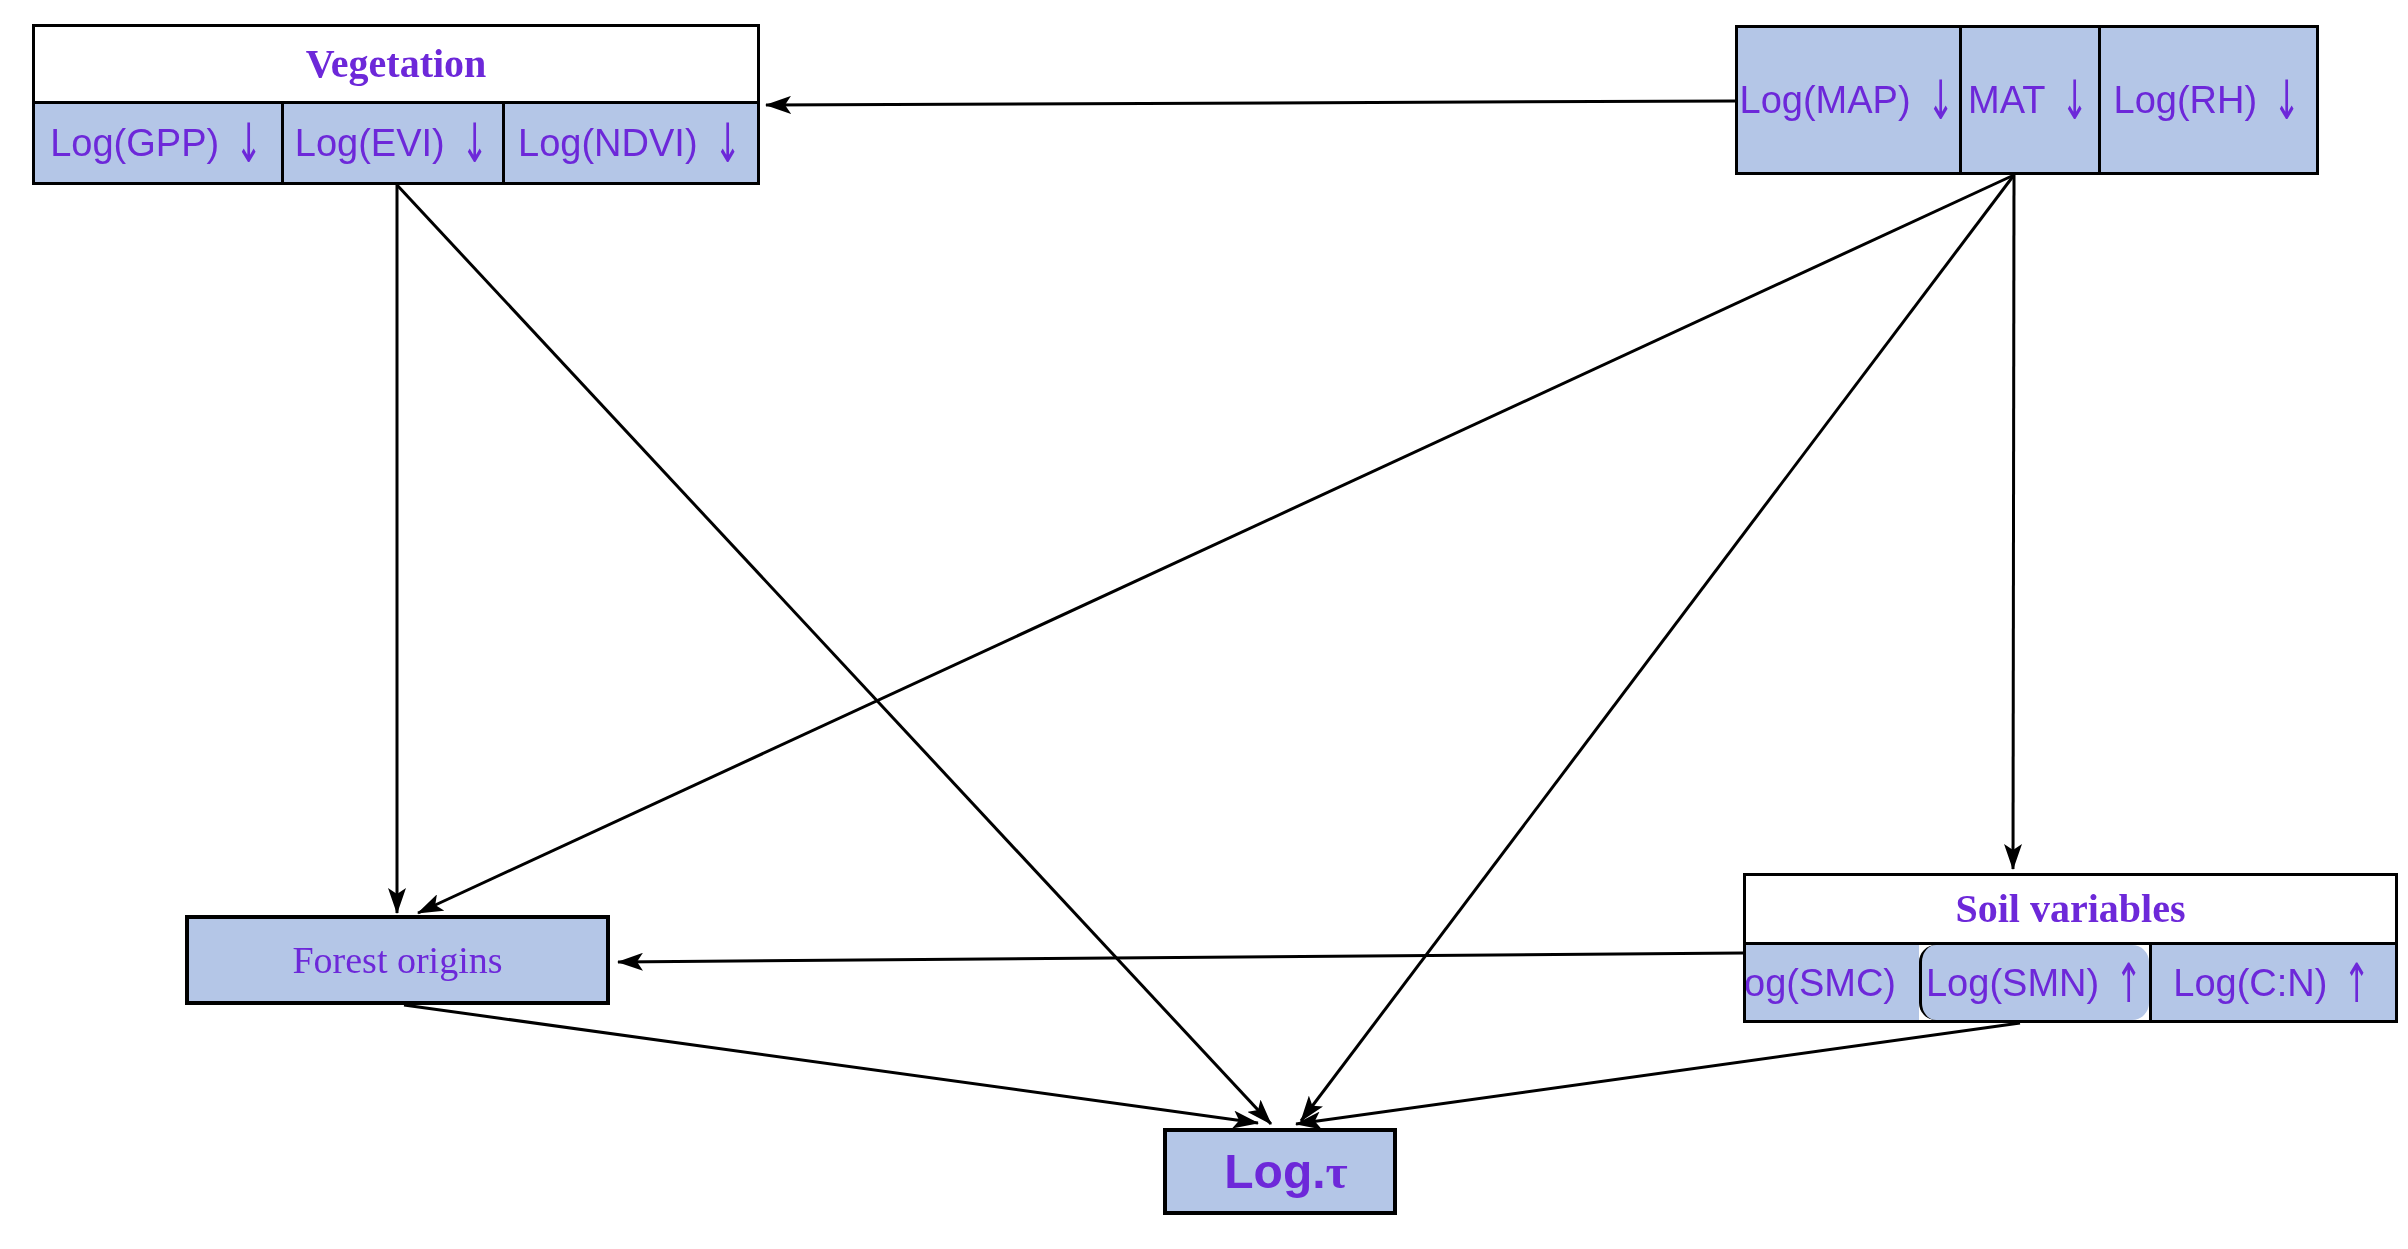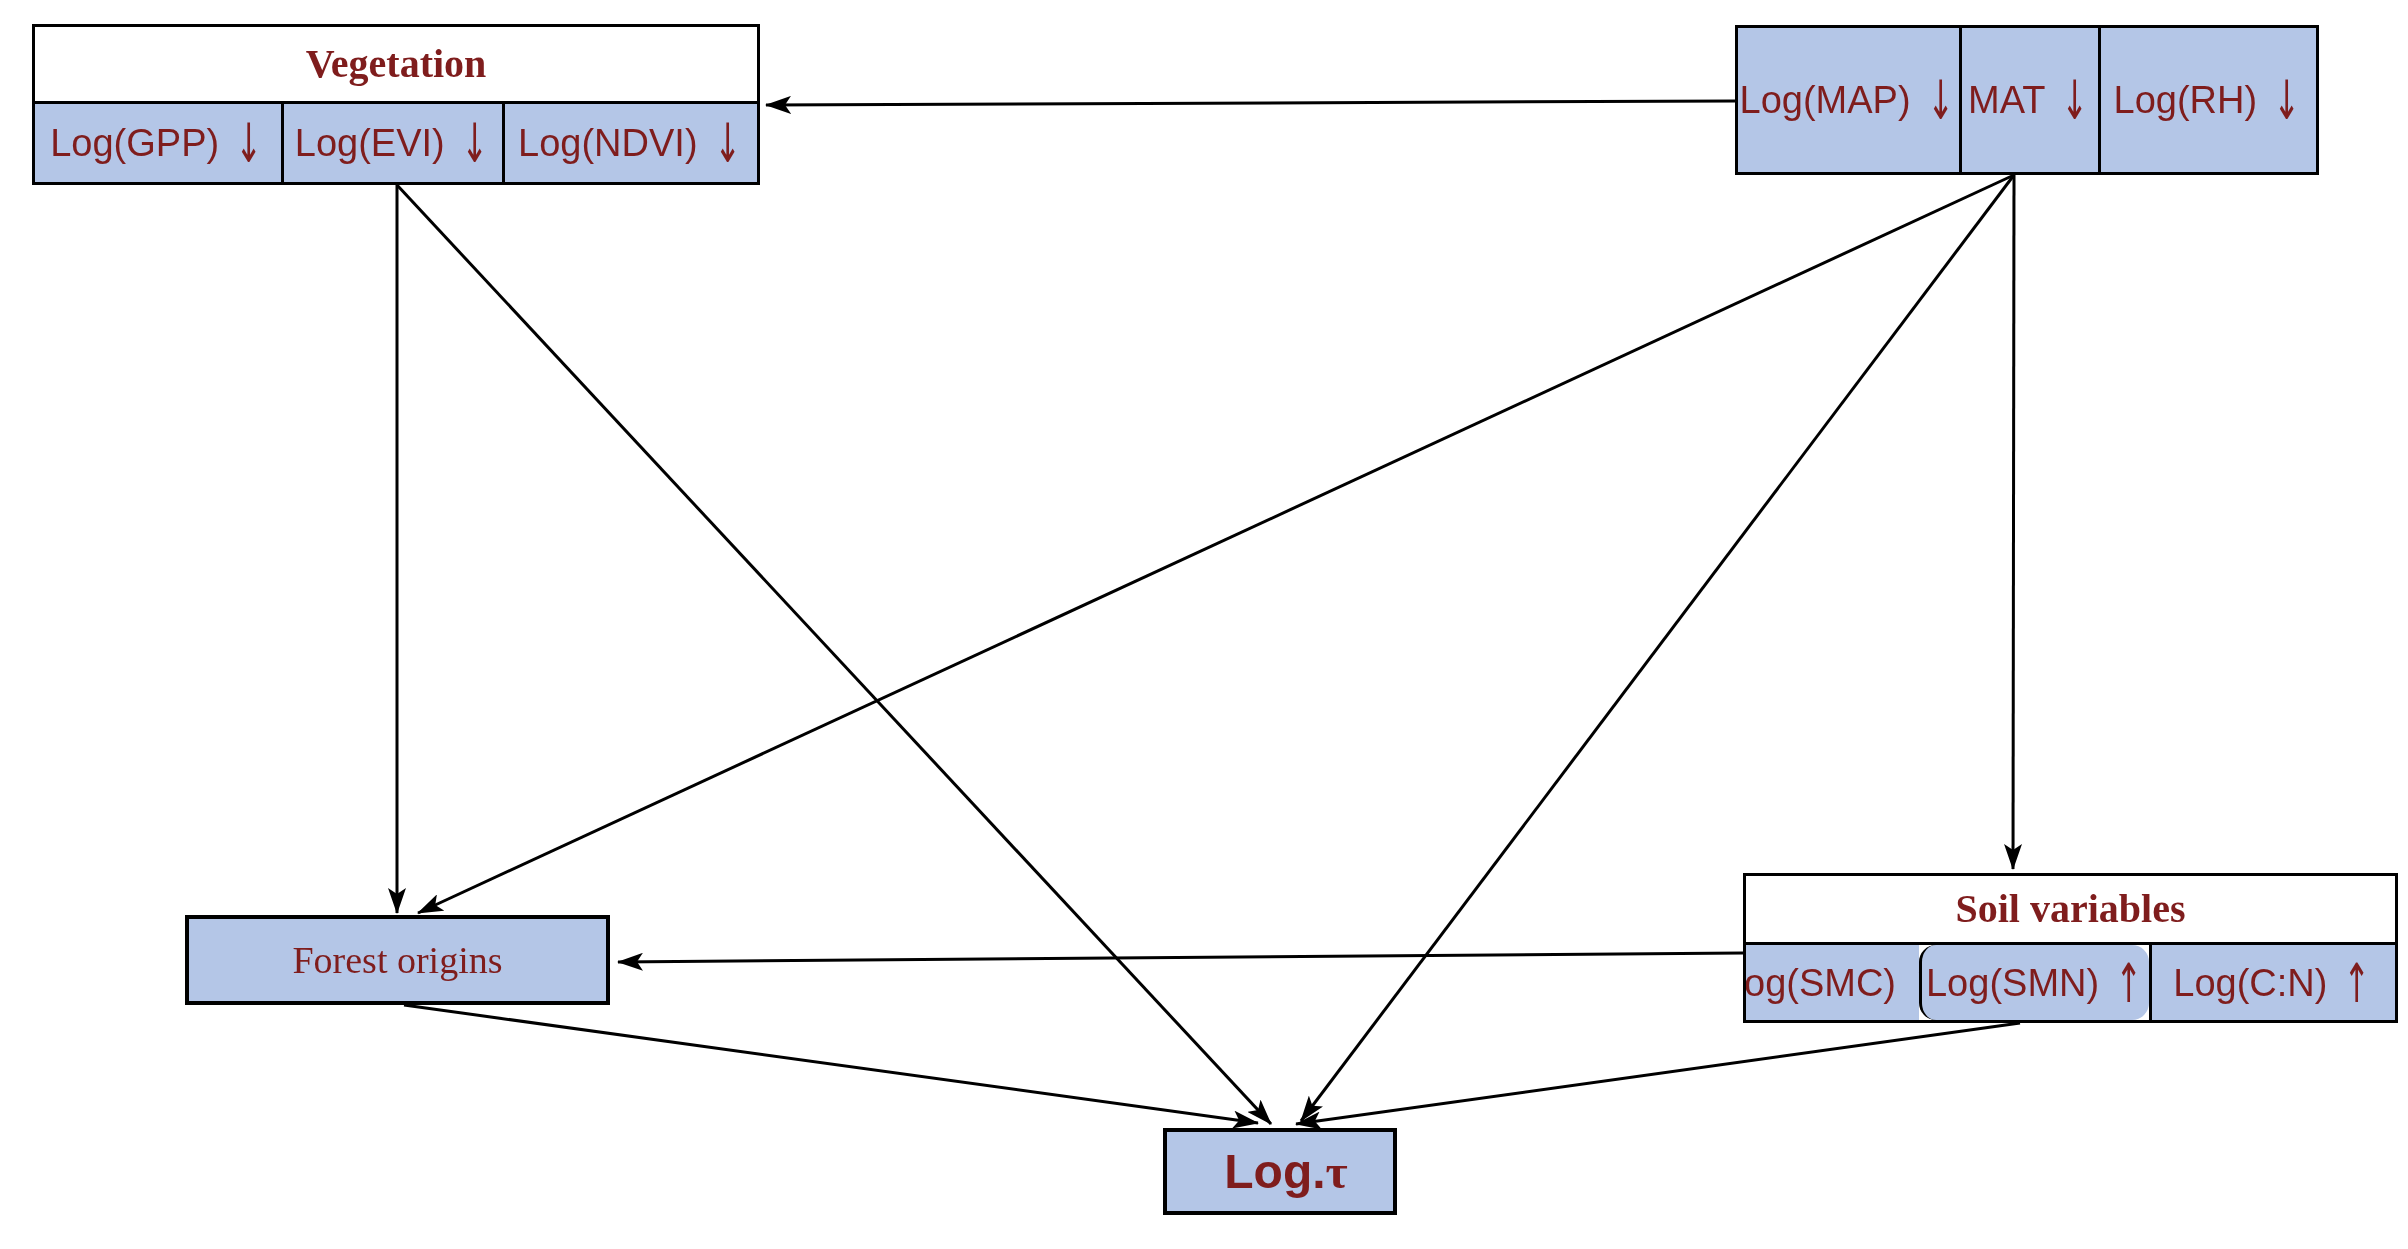--- a/index.html
+++ b/index.html
@@ -7,21 +7,21 @@
     padding: 0;
     background: #ffffff;
   }
   .canvas {
     position: relative;
     width: 2408px;
     height: 1249px;
     background: #ffffff;
     overflow: hidden;
     font-family: "Liberation Serif", serif;
-    color: #7f1d1d;
+    color: #6d28d9;
   }
   .edges-layer {
     position: absolute;
     left: 0;
     top: 0;
     width: 2408px;
     height: 1249px;
     pointer-events: none;
   }
   .edge {

